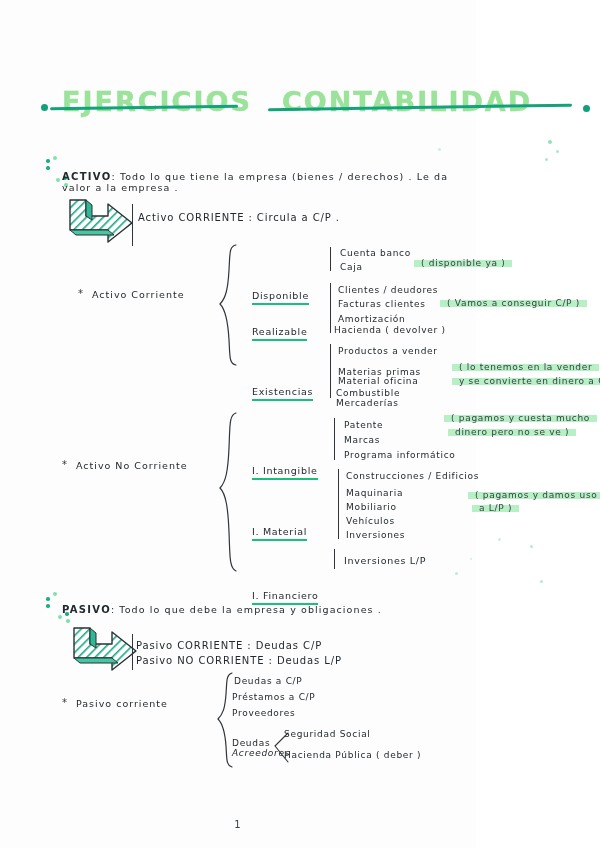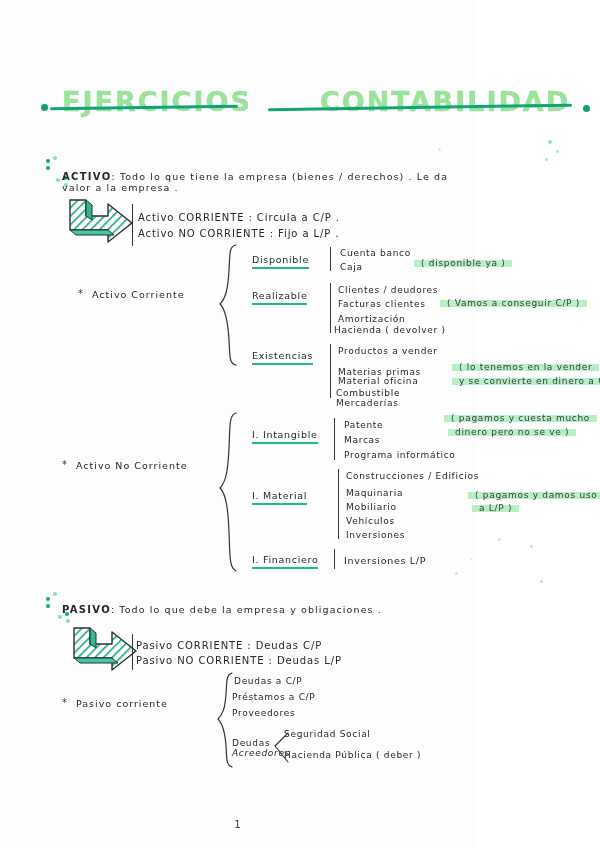--- a/index.html
+++ b/index.html
@@ -24,21 +24,21 @@
   .title-word{
     position:absolute;top:0;
     font-size:27px;font-weight:700;
     letter-spacing:2px;
     color:#9be39b;
     font-family:"DejaVu Sans", sans-serif;
     white-space:nowrap;
     -webkit-text-stroke:0.4px #95e095;
   }
   #title-w1{left:22px;}
-  #title-w2{left:242px;margin-left:38px;}
+  #title-w2{left:242px;}
   .title-strike{
     position:absolute;top:20px;height:3.4px;border-radius:2px;
     background:#13a37a;
   }
   #strike-1{left:10px;width:188px;transform:rotate(-0.8deg);}
   #strike-2{left:228px;width:304px;transform:rotate(-0.9deg);}
   .title-dot{
     position:absolute;width:7px;height:7px;border-radius:50%;
     background:#12a07c;top:18px;
   }
@@ -59,20 +59,21 @@
   
   .arrow3d{position:absolute;width:72px;height:50px;}
   .vrule{position:absolute;background:#2f353a;width:1.1px;}
 
   
   .cat{
     position:absolute;font-size:9.5px;letter-spacing:.7px;
     padding-bottom:2px;
     border-bottom:2px solid #19c07c;
     white-space:nowrap;
+    margin-top:36px;
   }
   .item{position:absolute;font-size:9px;letter-spacing:.7px;white-space:nowrap;}
   .note{
     position:absolute;font-size:9px;letter-spacing:.7px;white-space:nowrap;
     color:#3a4147;
   }
   .note .hl{
     background:linear-gradient(transparent 18%, #b6f0c4 18%, #b6f0c4 88%, transparent 88%);
     padding:0 7px;
   }
@@ -131,21 +132,20 @@
         <line x1="0" y1="0" x2="0" y2="6" stroke="#19a884" stroke-width="3.2"></line>
       </pattern>
     </defs>
     <path d="M6 4 L22 4 L22 20 L44 20 L44 8 L68 27 L44 46 L44 34 L6 34 Z" fill="url(#hatchA)" stroke="#2b3135" stroke-width="1.4" stroke-linejoin="round"></path>
     <path d="M22 4 L28 9 L28 24 L22 20 Z" fill="#2fb894" stroke="#2b3135" stroke-width="1"></path>
     <path d="M6 34 L12 39 L50 39 L44 34 Z" fill="#45c7a2" stroke="#2b3135" stroke-width="1"></path>
   </svg>
 
   <div class="vrule" style="left:132px;top:204px;height:42px;"></div>
   <div class="body-line" style="left:138px;top:212px;">Activo  CORRIENTE :  Circula a  C/P .</div>
-  <div class="body-line" style="left:138px;top:228px;">Activo NO CORRIENTE : Fijo a   L/P .</div>
 
   <span class="star" style="left:78px;top:288px;">*</span>
   <div class="blabel" style="left:92px;top:289px;">Activo  Corriente</div>
 
   <svg style="position:absolute;left:218px;top:244px;" width="22" height="122" viewBox="0 0 22 122">
     <path d="M18 1 C11 2 12 10 11 26 C10 44 8 54 2 60 C8 66 10 78 11 96 C12 112 11 120 18 121" fill="none" stroke="#2f353a" stroke-width="1.2" stroke-linecap="round"></path>
   </svg>
 
   <div class="cat" style="left:252px;top:254px;">Disponible</div>
   <div class="vrule" style="left:330px;top:247px;height:24px;"></div>

